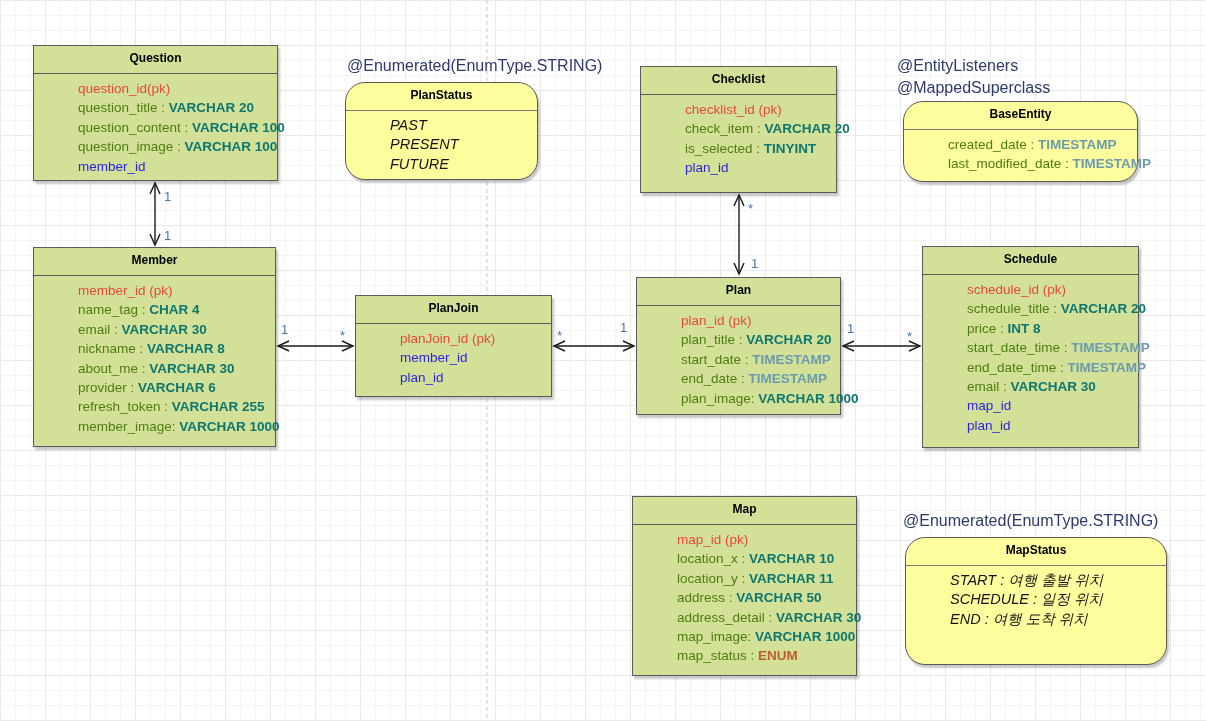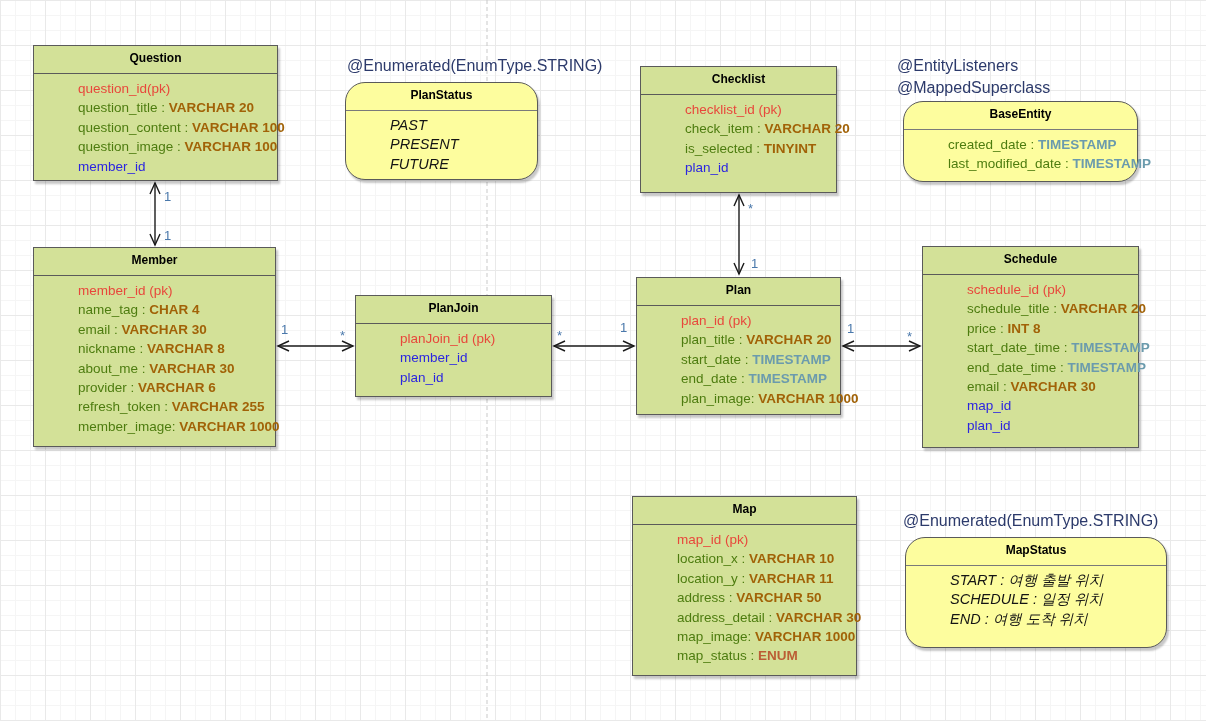--- a/index.html
+++ b/index.html
@@ -29,21 +29,21 @@
     text-align:center;font-weight:bold;font-size:12px;color:#000;
     border-bottom:1px solid #5a5a5a;white-space:nowrap;overflow:hidden;
   }
   .entity .bd{padding:5px 8px 0;font-size:13.5px;white-space:nowrap;}
   .entity .row{height:19.4px;line-height:19.4px;margin-left:36px;}
   .note{background:#fdfd9e;border-radius:20px;}
   .note .hd{border-bottom:1px solid #7a7a7a;}
   .c-pk{color:#e8473b;}
   .c-name{color:#4d7c0f;}
   .c-fk{color:#2b25e0;}
-  .c-green{color:#a16207;font-weight:bold;}
+  .c-green{color:#0f766e;font-weight:bold;}
   .c-teal{color:#6b9bad;font-weight:bold;}
   .c-orange{color:#bb5d34;font-weight:bold;}
   .c-italic{font-style:italic;color:#141414;font-size:14.5px;}
   .annotation{
     position:absolute;color:#2c3a6b;font-size:16px;line-height:21.5px;white-space:pre;
   }
 </style>
 </head>
 <body>
 
@@ -169,21 +169,21 @@
         <div class="row"><span class="c-italic">FUTURE</span></div>
       </div>
     </div>
     <div class="entity note" style="left: 903px; top: 101px; width: 235px; height: 81px;">
       <div class="hd">BaseEntity</div>
       <div class="bd">
         <div class="row"><span class="c-name">created_date : </span><span class="c-teal">TIMESTAMP</span></div>
         <div class="row"><span class="c-name">last_modified_date : </span><span class="c-teal">TIMESTAMP</span></div>
       </div>
     </div>
-    <div class="entity note" style="left: 905px; top: 537px; width: 262px; height: 111px;">
+    <div class="entity note" style="left: 905px; top: 537px; width: 262px; height: 128px;">
       <div class="hd">MapStatus</div>
       <div class="bd">
         <div class="row"><span class="c-italic">START : 여행 출발 위치</span></div>
         <div class="row"><span class="c-italic">SCHEDULE : 일정 위치</span></div>
         <div class="row"><span class="c-italic">END : 여행 도착 위치</span></div>
       </div>
     </div>
     <div class="annotation" style="left: 347px; top: 55px;">@Enumerated(EnumType.STRING)</div>
     <div class="annotation" style="left: 897px; top: 55px;">@EntityListeners</div>
     <div class="annotation" style="left: 897px; top: 77px;">@MappedSuperclass</div>

